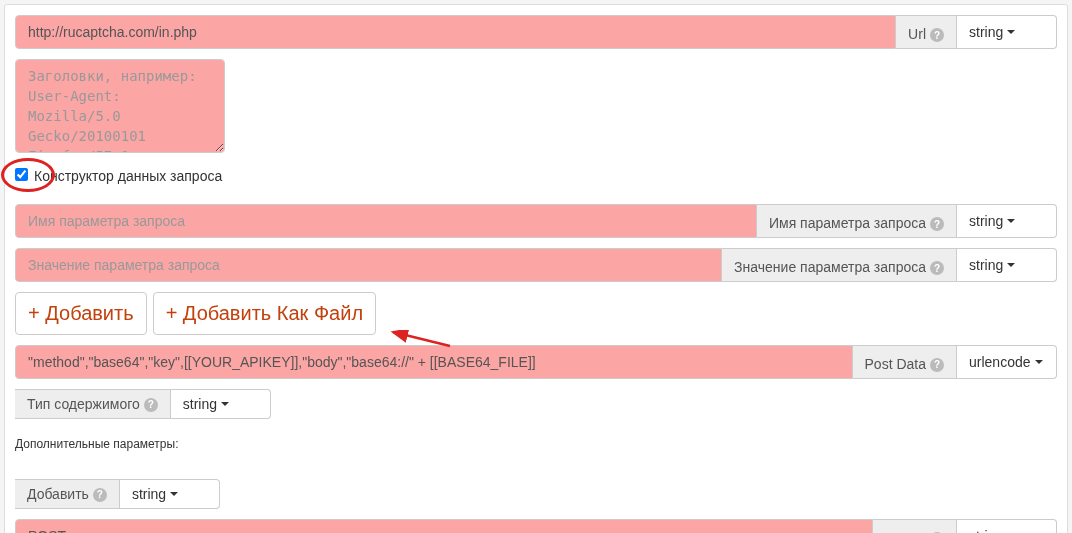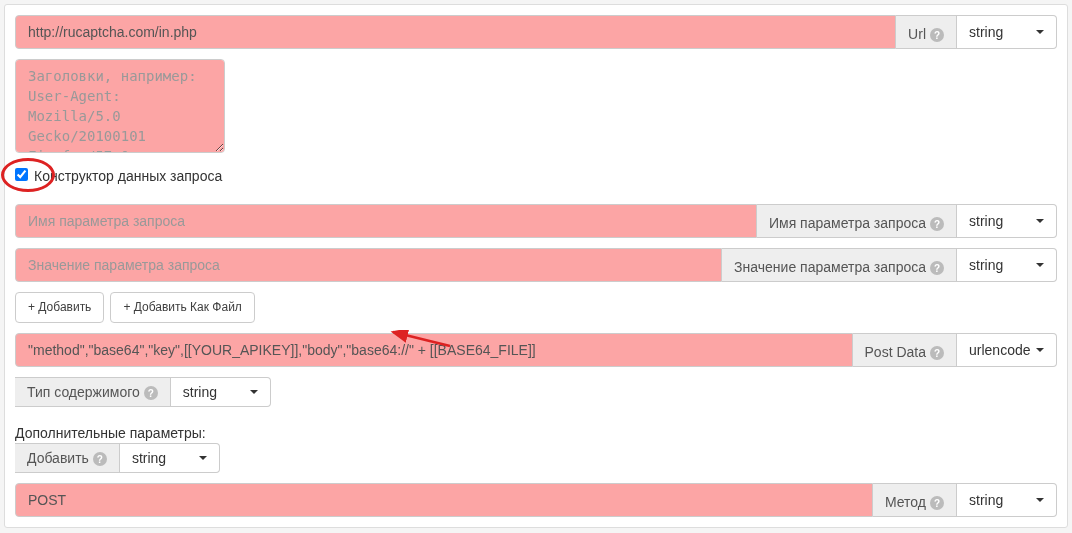--- a/index.html
+++ b/index.html
@@ -47,21 +47,21 @@
       font-size: 14px;
       color: #555;
       background: #eee;
       border: 1px solid #ccc;
       border-left: 0;
       white-space: nowrap;
     }
     .type-dropdown {
       display: flex;
       align-items: center;
-      justify-content: space-between;
+      justify-content: flex-start;
       gap: 4px;
       padding: 6px 12px;
       font-size: 14px;
       color: #333;
       background: #fff;
       border: 1px solid #ccc;
       border-left: 0;
       border-radius: 0 4px 4px 0;
       min-width: 100px;
       cursor: pointer;
@@ -94,38 +94,38 @@
       font-size: 14px;
       color: #333;
       position: relative;
     }
     .checkbox-row input[type="checkbox"] {
       width: 13px; height: 13px;
     }
     .btn {
       display: inline-block;
       padding: 6px 12px;
-      font-size: 12px;
+      font-size: 20px;
       line-height: 1.42857143;
-      color: #404040;
+      color: #c2410c;
       background: #fff;
       border: 1px solid #ccc;
       border-radius: 4px;
       cursor: pointer;
       white-space: nowrap;
     }
     .btn-row {
       display: flex;
       gap: 6px;
       margin-bottom: 10px;
     }
     .section-title {
-      font-size: 14px;
-      color: #333;
-      margin: 18px 0 2px 0;
+      font-size: 12px;
+      color: #333;
+      margin: 18px 0 28px 0;
     }
     .first-row { margin-top: 10px; }
     .textarea-wrap { margin-bottom: 10px; }
     
     .anno-circle {
       position: absolute;
       left: -14px; top: -10px;
       width: 54px; height: 34px;
       border: 3px solid #d22;
       border-radius: 50%;

